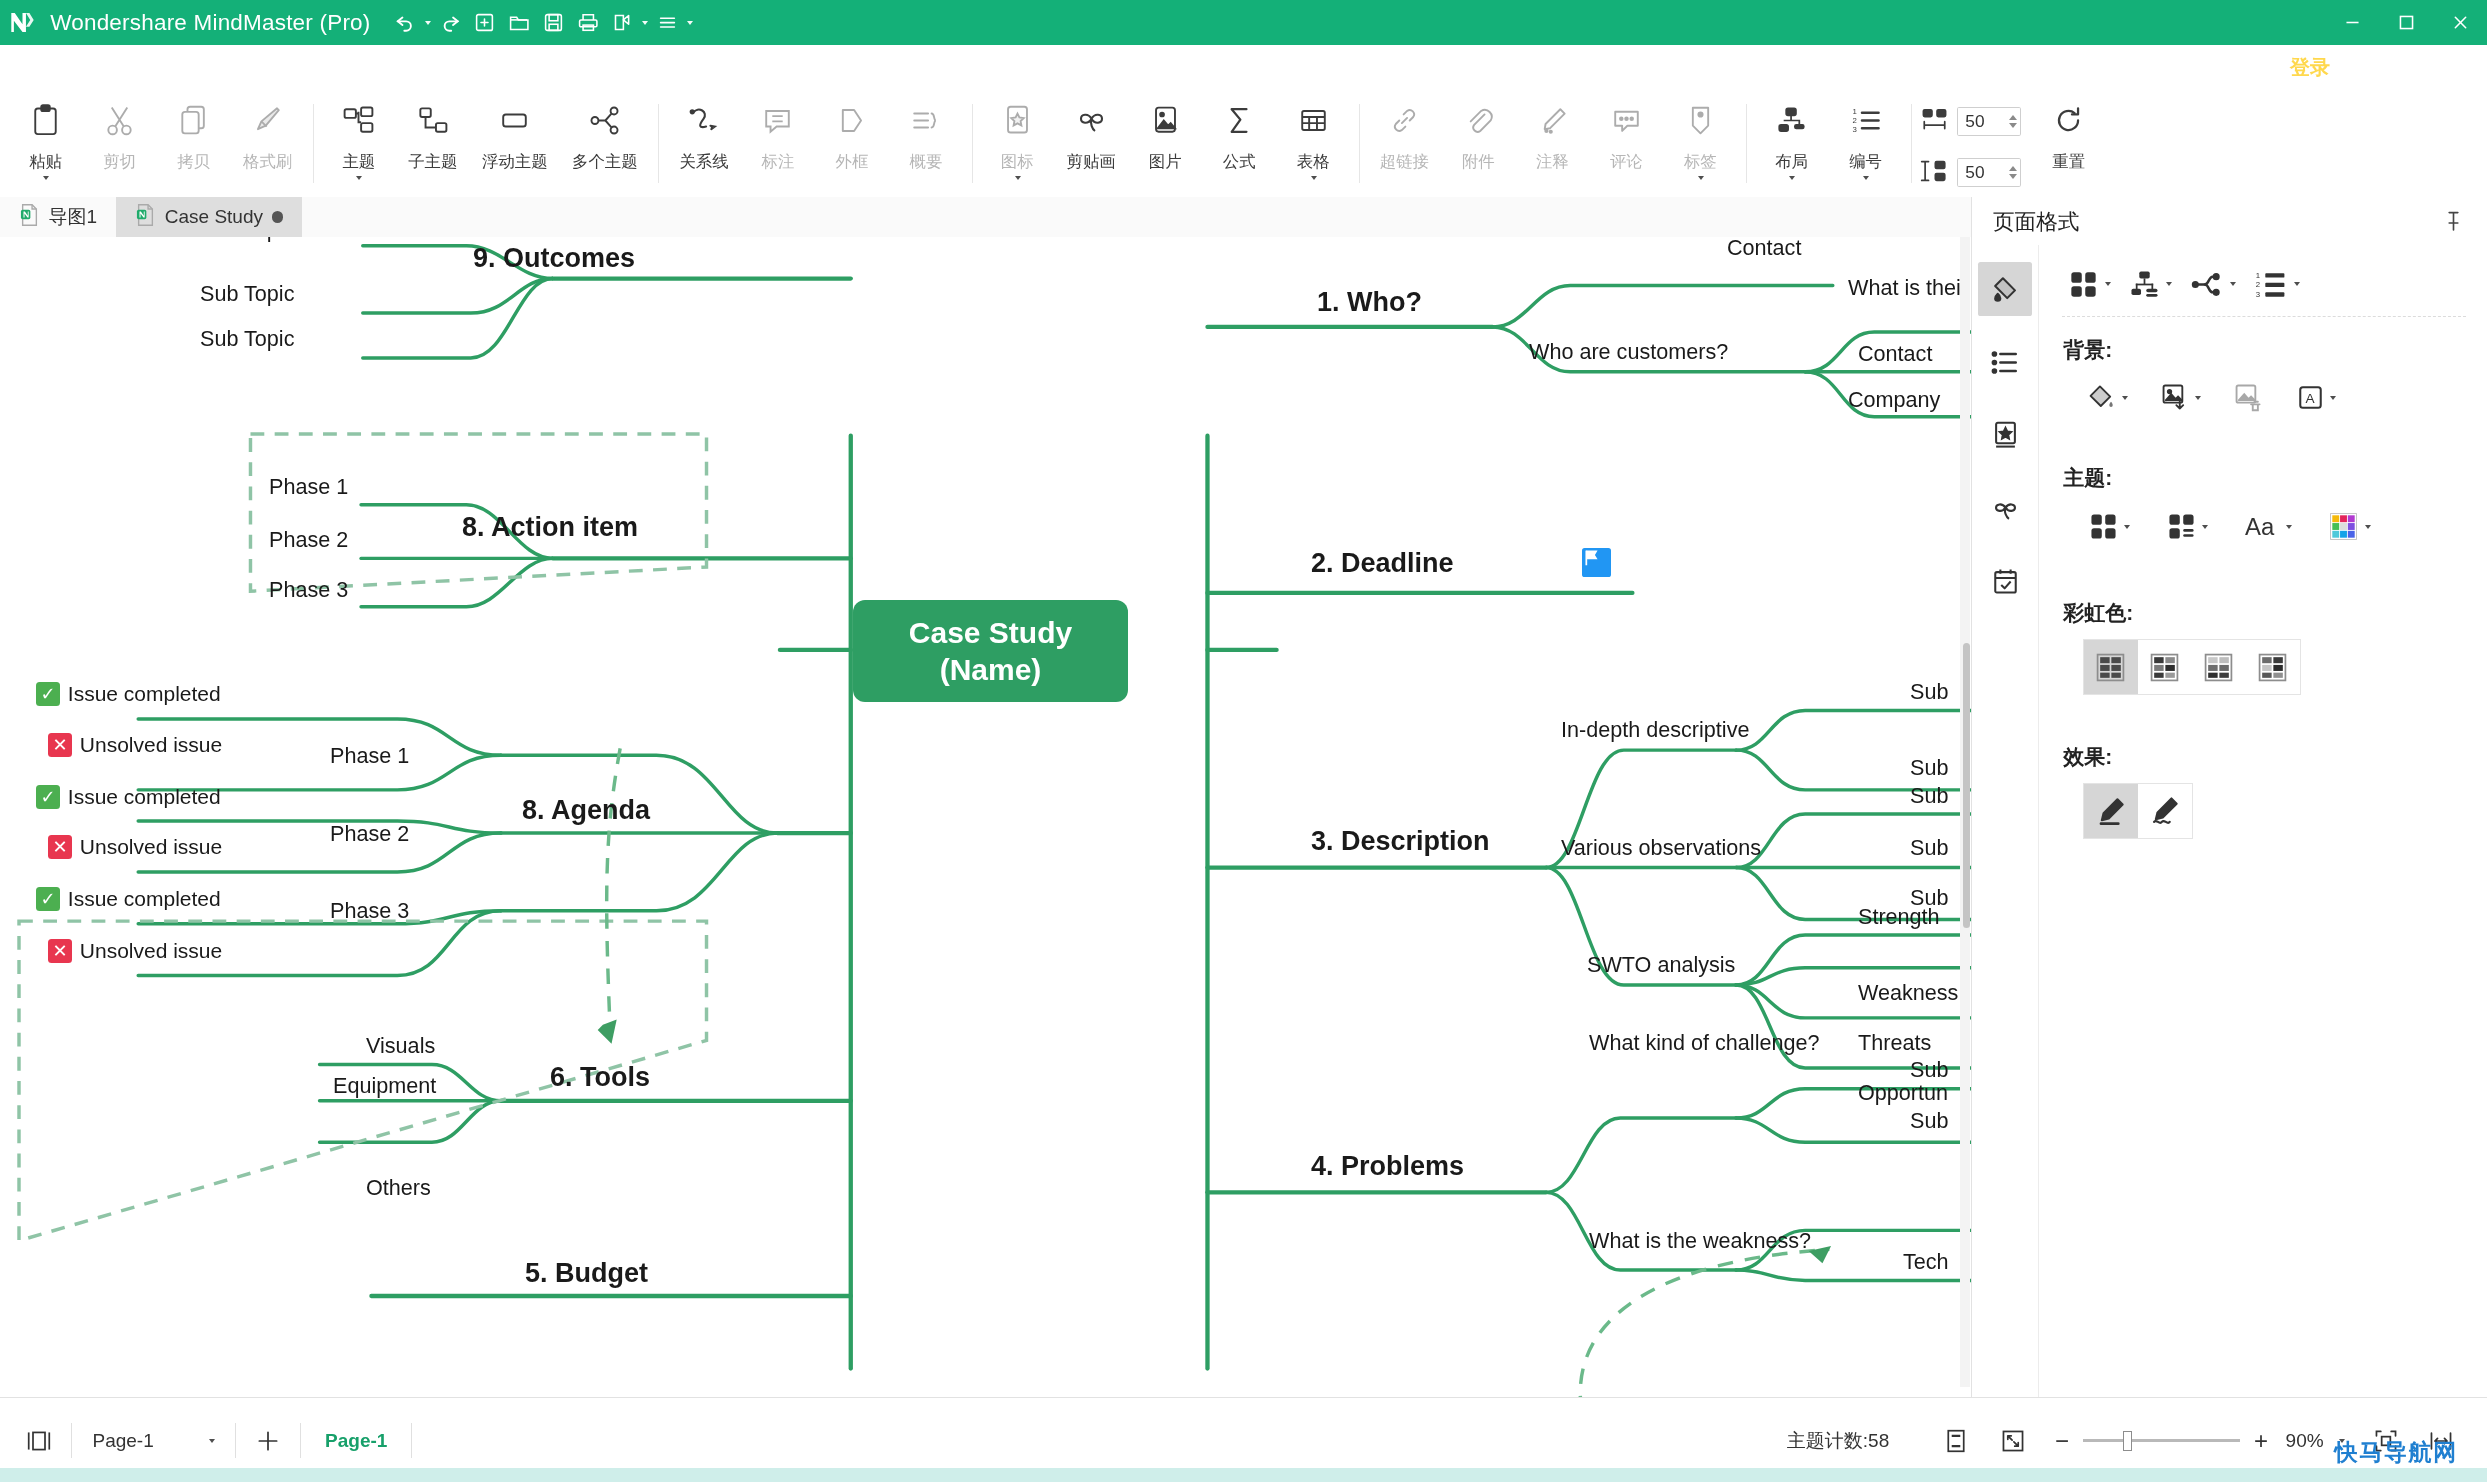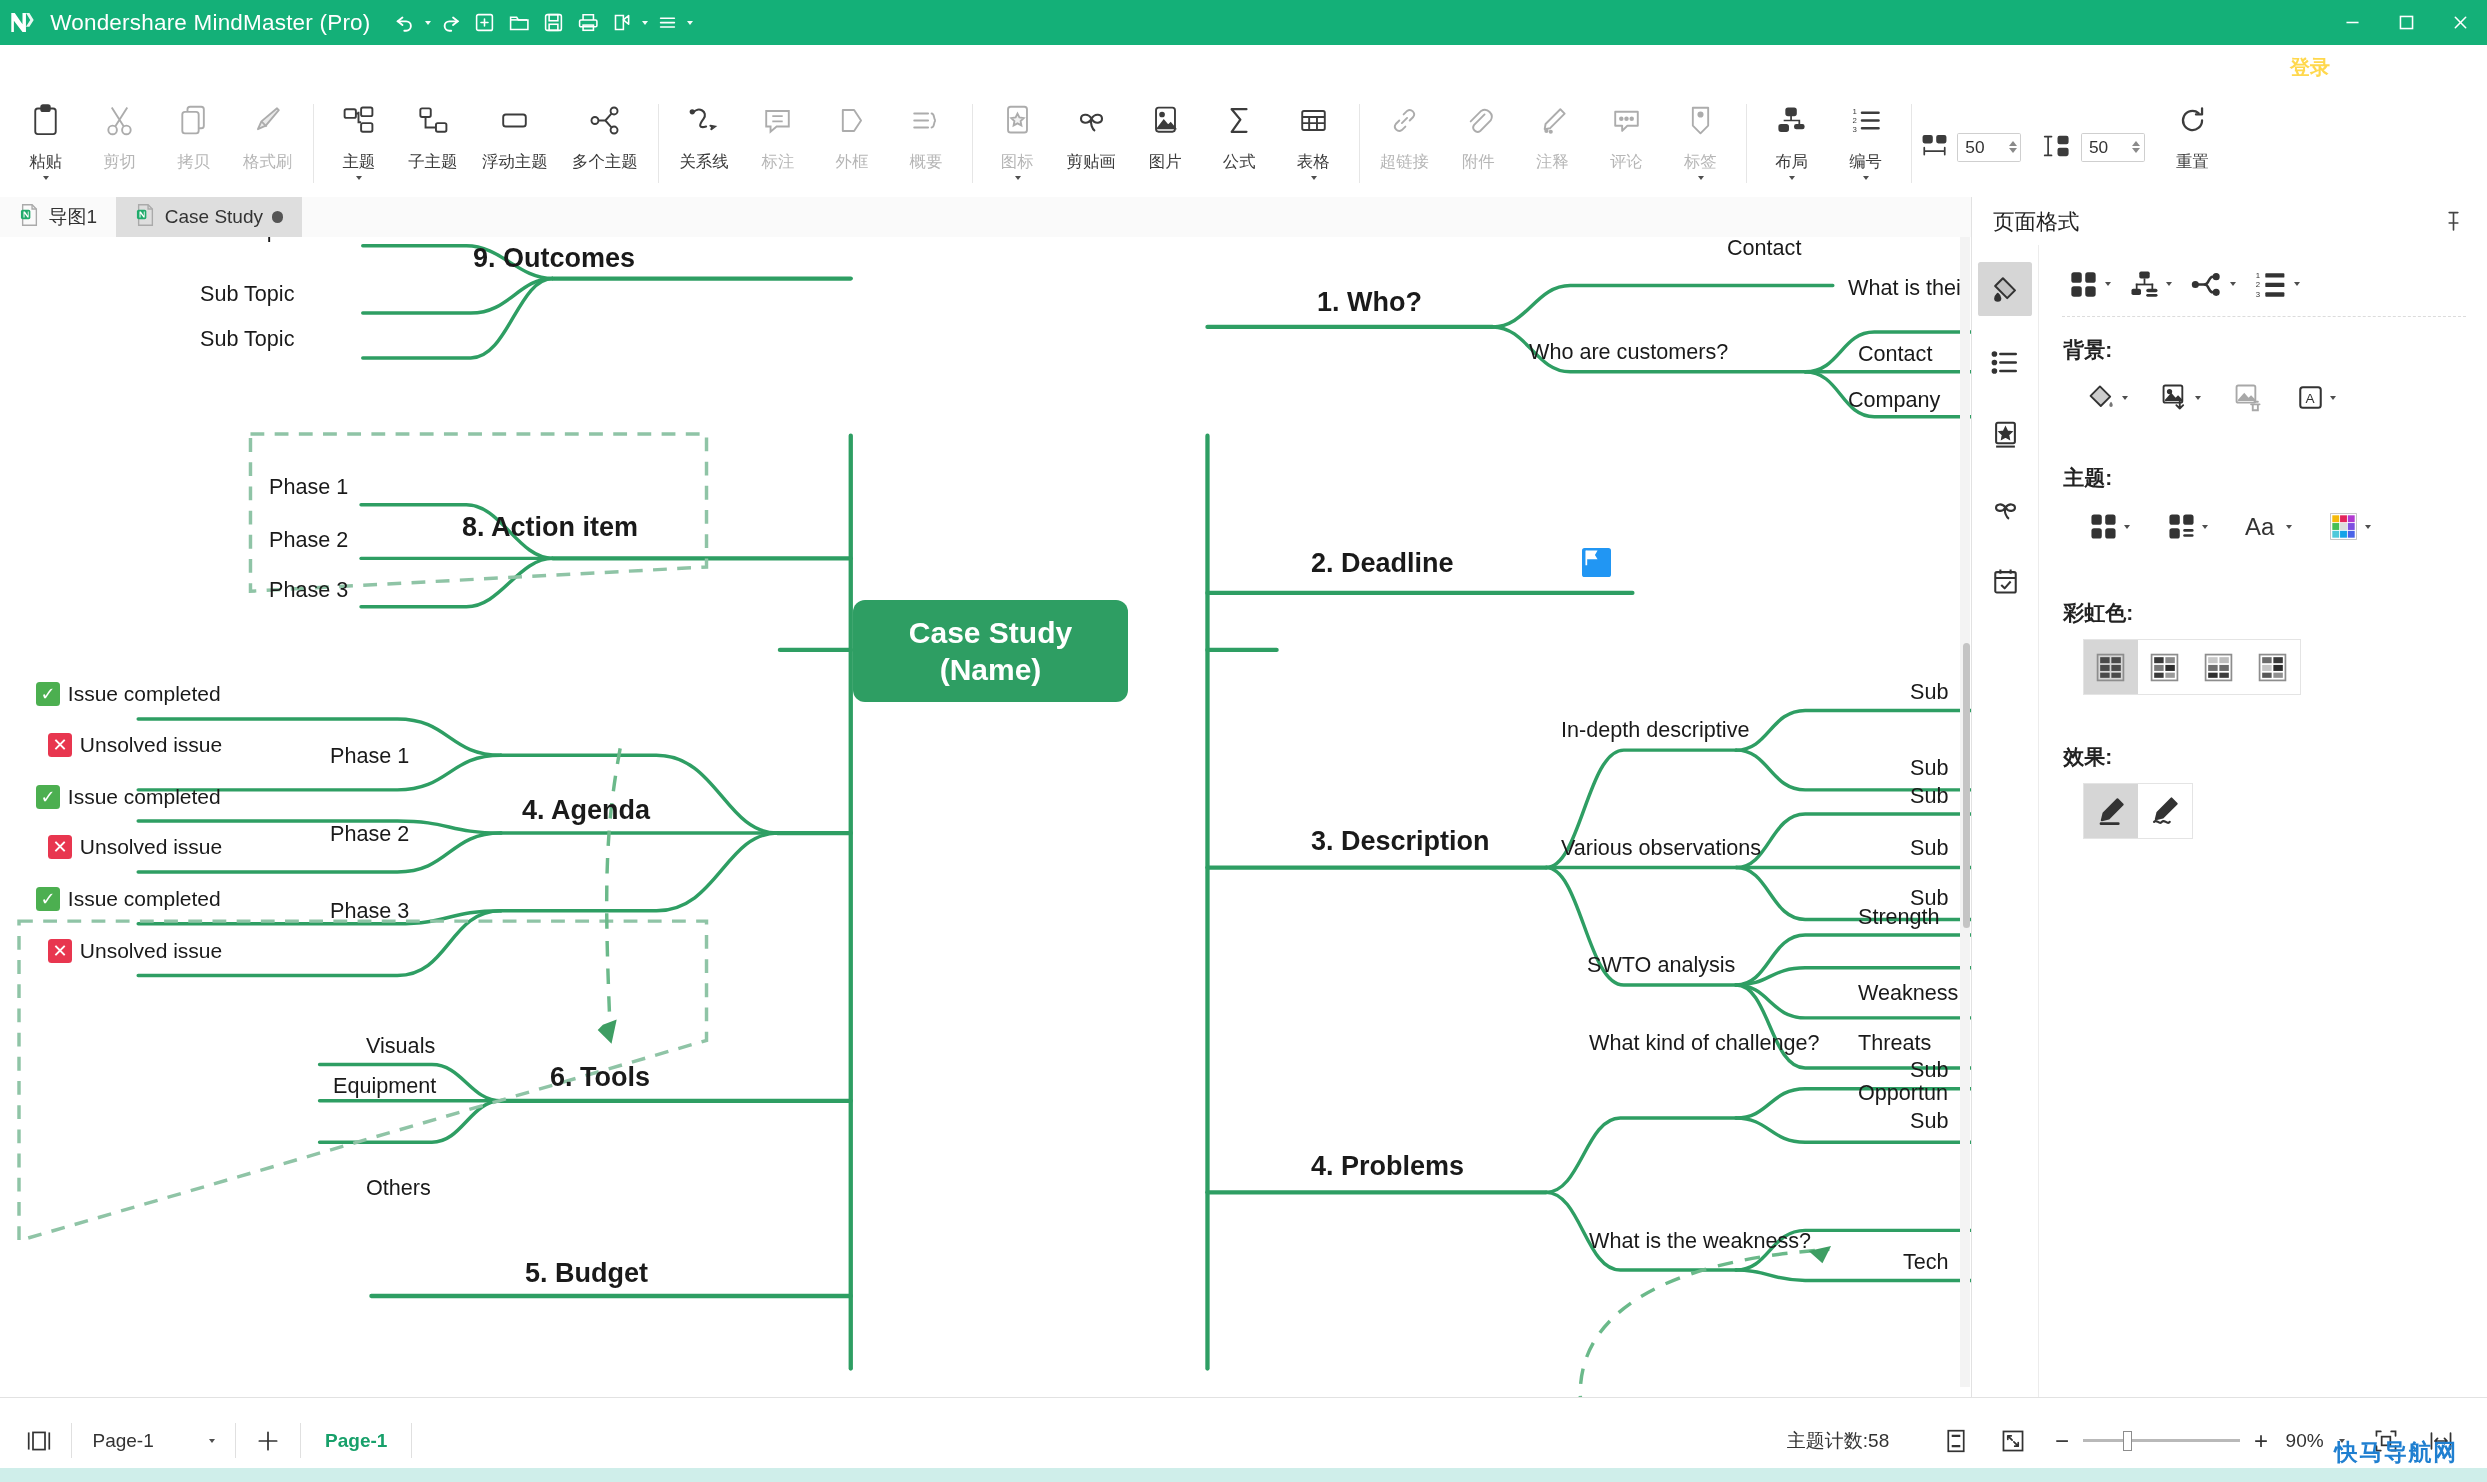--- a/index.html
+++ b/index.html
@@ -42,21 +42,21 @@
   .rgroup + .rgroup::before{content:"";position:absolute;left:0;top:14px;bottom:14px;width:0.9px;background:#e6e6e6;}
   .ritem{width:74px;height:97px;display:flex;flex-direction:column;align-items:center;
          padding-top:10.4px;cursor:pointer;border-radius:2.6px;box-sizing:border-box;}
   .ritem .ic{height:40px;display:flex;align-items:center;justify-content:center;}
   .ritem .lb{font-size:16.4px;color:#3c3c3c;margin-top:11px;white-space:nowrap;}
   .ritem.dim .lb{color:#b6b6b6;}
   .ritem.dim .ic svg{opacity:.42;}
   .ritem .dd{margin-top:2.6px;}
   .ritem.wide{width:90px;}
   
-  .spingrp{display:flex;flex-direction:row;justify-content:center;height:97px;padding-top:8.6px;gap:22px;}
+  .spingrp{display:flex;flex-direction:column;justify-content:center;height:97px;padding-top:8.6px;gap:22px;}
   .spinrow{display:flex;align-items:center;gap:8.6px;}
   .spinbox{width:64px;height:29px;border:0.9px solid #cfcfcf;border-radius:1.7px;display:flex;align-items:center;
            justify-content:space-between;padding:0 3.5px 0 7px;box-sizing:border-box;}
   .spinbox span{font-size:17.3px;color:#333;}
   .spinarrows{display:flex;flex-direction:column;gap:2.6px;}
   .upA{width:0;height:0;border-left:4.3px solid transparent;border-right:4.3px solid transparent;border-bottom:5.2px solid #8a8a8a;}
   .dnA{width:0;height:0;border-left:4.3px solid transparent;border-right:4.3px solid transparent;border-top:5.2px solid #8a8a8a;}
 
   
   .doctabs{position:absolute;left:0;top:197px;width:2487px;height:40px;background:#fafafa;
@@ -680,21 +680,21 @@
     <div class="node lvl1" style="left:473px;top:6px;">9. Outcomes</div>
     <div class="node lvl2" style="left:200px;top:-20px;">Sub Topic</div>
     <div class="node lvl2" style="left:200px;top:44px;">Sub Topic</div>
     <div class="node lvl2" style="left:200px;top:89px;">Sub Topic</div>
 
     <div class="node lvl1" style="left:462px;top:275px;">8. Action item</div>
     <div class="node lvl2" style="left:269px;top:237px;">Phase 1</div>
     <div class="node lvl2" style="left:269px;top:290px;">Phase 2</div>
     <div class="node lvl2" style="left:269px;top:340px;">Phase 3</div>
 
-    <div class="node lvl1" style="left:522px;top:558px;">4. Agenda</div>
+    <div class="node lvl1" style="left:522px;top:558px;">8. Agenda</div>
     <div class="node lvl2" style="left:330px;top:506px;">Phase 1</div>
     <div class="node lvl2" style="left:330px;top:584px;">Phase 2</div>
     <div class="node lvl2" style="left:330px;top:661px;">Phase 3</div>
 
     <div class="node lvl3 chk" style="left:36px;top:445px;">
       <span class="chkbox ok">✓</span>
       <span>Issue completed</span>
     </div>
     <div class="node lvl3 chk" style="left:48px;top:496px;">
       <span class="chkbox no">✕</span>

